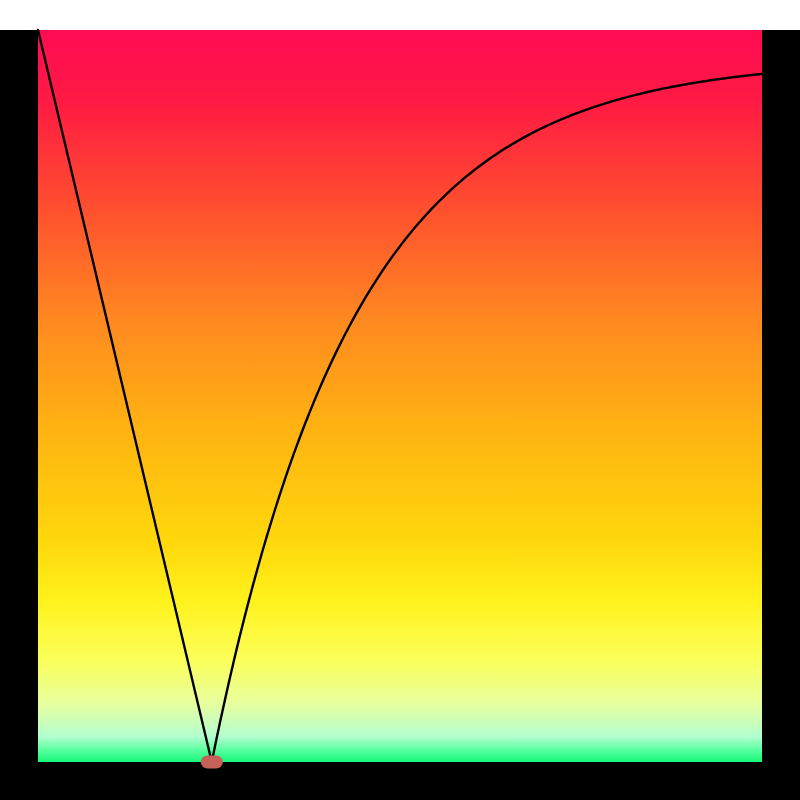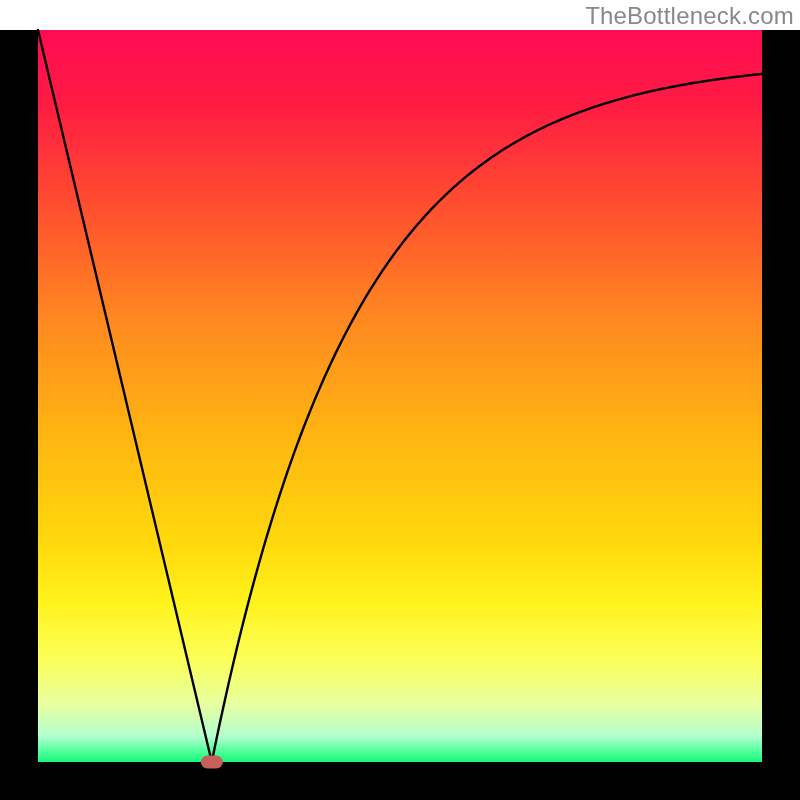--- a/index.html
+++ b/index.html
@@ -59,14 +59,13 @@
 
     <rect x="510" y="0" width="290" height="30" fill="#ffffff"></rect>
     <rect x="0" y="0" width="510" height="30" fill="#ffffff"></rect>
 
     <path id="curve-path" d="M 38 30 L 211.76 762 L 214.5112 748.528941645452 L 217.2624 735.3161218684196 L 220.0136 722.356590266257 L 222.76479999999998 709.6454913349452 L 225.51600000000002 697.1780626498967 L 228.26720000000003 684.9496330816336 L 231.0184 672.9556210456716 L 233.76959999999997 661.1915327859527 L 236.5208 649.6529606911852 L 239.27200000000002 638.335581643459 L 242.0232 627.2351553985169 L 244.77439999999999 616.3475229970772 L 247.5256 605.66860520661 L 250.2768 595.1944009929855 L 253.028 584.9209860214191 L 255.77919999999997 574.8445111861553 L 258.5304 564.9612011683349 L 261.2816 555.2673530215104 L 264.03279999999995 545.7593347842744 L 266.784 536.4335841194852 L 269.53520000000003 527.2866069795784 L 272.28639999999996 518.3149762974635 L 275.0376 509.5153307025157 L 277.78880000000004 500.88437326118384 L 280.54 492.418870241738 L 283.2912 484.1156499026991 L 286.04240000000004 475.97160130449265 L 288.79359999999997 467.98367314388423 L 291.5448 460.1488726107568 L 294.296 452.4642642668056 L 297.04720000000003 444.92696894572737 L 299.79839999999996 437.5341626744922 L 302.5496 430.2830756152954 L 305.30080000000004 423.17099102779196 L 308.052 416.1952442512244 L 310.8032 409.3532217060627 L 313.55440000000004 402.6423599147845 L 316.30559999999997 396.06014454142485 L 319.0568 389.60410944953816 L 321.808 383.27183577821984 L 324.5592 377.06095103583965 L 327.3104 370.96912821114756 L 330.0616 364.99408490142173 L 332.8128 359.13358245732707 L 335.564 353.3854251441683 L 338.31520000000006 347.74745931922206 L 341.0664 342.2175726248382 L 343.81759999999997 336.79369319701027 L 346.5688 331.47378888911646 L 349.32 326.25586651054357 L 352.0712 321.13797107990337 L 354.8224 316.11818509256693 L 357.5736 311.19462780224075 L 360.32480000000004 306.36545451631144 L 363.076 301.62885590470336 L 365.8272 296.9830573219817 L 368.5784 292.42631814245243 L 371.32959999999997 287.95693110800767 L 374.0808 283.5732216884738 L 376.832 279.2735474542198 L 379.5832 275.05629746079444 L 382.3344 270.9198916453592 L 385.0856 266.862780234691 L 387.83680000000004 262.88344316453373 L 390.588 258.9803895100821 L 393.33919999999995 255.15215692738025 L 396.0904 251.39731110543138 L 398.8416 247.71444522880887 L 401.5928 244.10217945056993 L 404.34399999999994 240.55916037527194 L 407.0951999999999 237.0840605519018 L 409.84639999999996 233.67557797652282 L 412.5976 230.3324356044589 L 415.3488 227.05338087182668 L 418.1 223.8371852262436 L 420.85119999999995 220.68264366652875 L 423.60240000000005 217.58857429122963 L 426.3536 214.55381785580383 L 429.1048 211.5772373382877 L 431.85600000000005 208.65771751329265 L 434.60720000000003 205.79416453416766 L 437.35839999999996 202.9855055231709 L 440.1096 200.23068816949876 L 442.86080000000004 197.5286803350199 L 445.61199999999997 194.8784696675673 L 448.3632 192.27906322164412 L 451.1144 189.7294870863995 L 453.86560000000003 187.22878602073803 L 456.6168 184.7760230954208 L 459.36800000000005 182.3702793420309 L 462.1192 180.01065340866612 L 464.8704 177.6962612222322 L 467.6216 175.42623565721053 L 470.3728 173.19972621077466 L 473.12399999999997 171.0158986841362 L 475.8752 168.8739348699971 L 478.62640000000005 166.77303224599564 L 481.37760000000003 164.712403674028 L 484.12879999999996 162.69127710533346 L 486.88 160.7088952912334 L 489.63120000000004 158.76451549941658 L 492.38239999999996 156.85740923566073 L 495.13359999999994 154.98686197089074 L 497.8848 153.1521728734685 L 500.636 151.35265454661462 L 503.3872 149.587632770864 L 506.1384 147.85644625145738 L 508.8896000000001 146.15844637057745 L 511.6408 144.49299694433302 L 514.392 142.8594739844016 L 517.1432 141.25726546424238 L 519.8943999999999 139.68577108979025 L 522.6456000000001 138.14440207454504 L 525.3968 136.63258091897427 L 528.1479999999999 135.14974119414165 L 530.8992 133.69532732948608 L 533.6504 132.26879440466786 L 536.4016 130.86960794540468 L 539.1528000000001 129.4972437232227 L 541.904 128.15118755904496 L 544.6551999999999 126.83093513054583 L 547.4064000000001 125.53599178319845 L 550.1576000000001 124.26587234494447 L 552.9088 123.02010094441505 L 555.66 121.79821083263953 L 558.4112 120.59974420816823 L 561.1623999999999 119.42425204555126 L 563.9136000000001 118.27129392710259 L 566.6648 117.14043787789043 L 569.416 116.03126020389129 L 572.1672 114.94334533324466 L 574.9183999999999 113.87628566055362 L 577.6696000000001 112.82968139416745 L 580.4208 111.80314040639387 L 583.172 110.79627808658131 L 585.9232000000001 109.80871719701871 L 588.6744 108.84008773159648 L 591.4256 107.89002677717816 L 594.1768 106.95817837762866 L 596.9279999999999 106.04419340044907 L 599.6791999999999 105.14772940596933 L 602.4304 104.26845051904648 L 605.1816 103.40602730322396 L 607.9328 102.56013663730278 L 610.684 101.73046159427878 L 613.4352 100.91669132260022 L 616.1863999999999 100.1185209297024 L 618.9376000000001 99.33565136777528 L 621.6888 98.5677893217189 L 624.44 97.81464709924909 L 627.1912 97.07594252310797 L 629.9423999999999 96.35139882534214 L 632.6936000000001 95.64074454360711 L 635.4448000000001 94.94371341945836 L 638.196 94.26004429859462 L 640.9472 93.58948103301084 L 643.6984 92.93177238502881 L 646.4496 92.28667193316642 L 649.2008000000001 91.65393797981213 L 651.9520000000001 91.03333346066863 L 654.7032 90.42462585593256 L 657.4544 89.82758710317783 L 660.2056 89.24199351190734 L 662.9567999999999 88.66762567974456 L 665.708 88.10426841022974 L 668.4592 87.55171063219385 L 671.2103999999999 87.00974532067696 L 673.9616000000001 86.47816941936271 L 676.7128 85.9567837644999 L 679.4639999999999 85.44539301028311 L 682.2152 84.94380555566224 L 684.9663999999999 84.45183347255644 L 687.7176 83.96929243544376 L 690.4688 83.49600165230072 L 693.22 83.03178379686469 L 695.9712 82.57646494219694 L 698.7224000000001 82.12987449551679 L 701.4736 81.69184513428732 L 704.2248 81.2622127435242 L 706.976 80.84081635430779 L 709.7271999999999 80.42749808347378 L 712.4784 80.02210307445856 L 715.2296 79.6244794392808 L 717.9808 79.23447820163358 L 720.732 78.85195324106782 L 723.4832 78.47676123824606 L 726.2344 78.10876162124529 L 728.9856 77.7478165128897 L 731.7367999999999 77.39379067909226 L 734.488 77.04655147818698 L 737.2392 76.70596881123315 L 739.9903999999999 76.37191507327114 L 742.7416000000001 76.04426510551303 L 745.4928 75.72289614844973 L 748.244 75.40768779585778 L 750.9952 75.09852194968576 L 753.7464 74.79528277580866 L 756.4975999999999 74.49785666062732 L 759.2488000000001 74.20613216850182 L 762 73.92000000000004" fill="none" stroke="#000000" stroke-width="2.4" stroke-linecap="round" stroke-linejoin="round"></path>
 
     <rect id="marker-rect" x="200.8" y="755.5" width="22" height="13" rx="6.5" ry="6.5" fill="#c8605a"></rect>
 
   </svg>
 
-  <div class="attribution">TheBottleneck.com</div>
 </div>
 
 </body></html>

